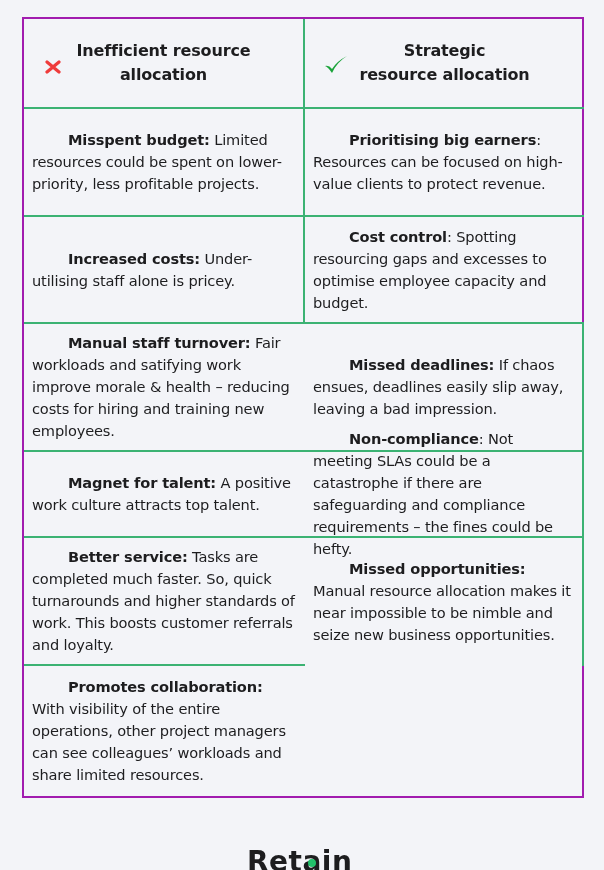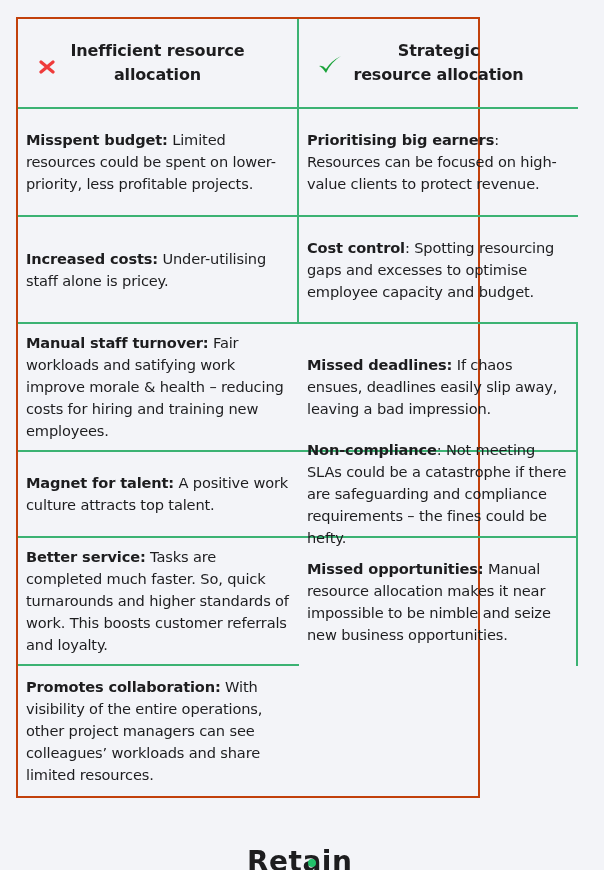--- a/index.html
+++ b/index.html
@@ -10,43 +10,43 @@
   body {
     width: 604px;
     height: 870px;
     position: relative;
     font-family: "DejaVu Sans", "Liberation Sans", sans-serif;
     color: #1d1d1f;
     overflow: hidden;
   }
   .table {
     position: absolute;
-    left: 16px;
+    left: 22px;
     top: 17px;
-    width: 464px;
-    border: 2px solid #c2410c;
+    width: 562px;
+    border: 2px solid #a21caf;
     box-sizing: border-box;
     display: grid;
     grid-template-columns: 281px 279px;
     grid-template-rows: 90px 108px 107px 128px 86px 128px 130px;
   }
   .cell {
     box-sizing: border-box;
     border-right: 2px solid #3bb273;
     border-bottom: 2px solid #3bb273;
     padding: 0 8px 0 8px;
     display: flex;
     align-items: center;
     font-size: 14.6px;
     line-height: 22px;
     letter-spacing: -0.15px;
   }
   .cell.right { border-right: none; }
   .cell.last { border-bottom: none; }
-  .cell .txt b { font-weight: bold; }
+  .cell .txt b { font-weight: bold; margin-left: 36px; }
   .head {
     justify-content: center;
     position: relative;
   }
   .head .title {
     font-weight: bold;
     font-size: 16px;
     line-height: 24px;
     text-align: center;
   }

